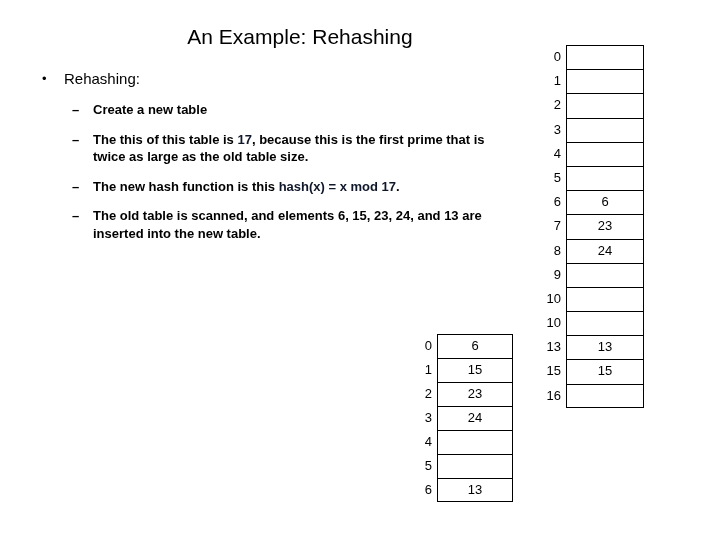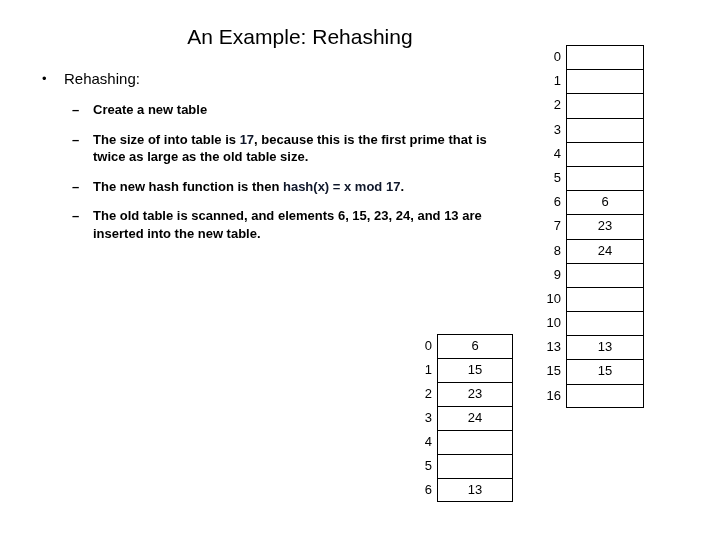--- a/index.html
+++ b/index.html
@@ -165,25 +165,25 @@
       <span>Rehashing:</span>
     </div>
 
     <div class="sub-list" id="sub-list">
         <div class="bullet-l2">
           <span class="marker">–</span>
           <span class="txt"><span>Create a new table</span></span>
         </div>
         <div class="bullet-l2">
           <span class="marker">–</span>
-          <span class="txt"><span>The size of into table is </span><span class="hl">17</span><span>, because this is the first prime that is twice as large as the old table size.</span></span>
-        </div>
-        <div class="bullet-l2">
-          <span class="marker">–</span>
-          <span class="txt"><span>The new hash function is then </span><span class="hl">hash(x) = x mod 17</span><span>.</span></span>
+          <span class="txt"><span>The this of this table is </span><span class="hl">17</span><span>, because this is the first prime that is twice as large as the old table size.</span></span>
+        </div>
+        <div class="bullet-l2">
+          <span class="marker">–</span>
+          <span class="txt"><span>The new hash function is this </span><span class="hl">hash(x) = x mod 17</span><span>.</span></span>
         </div>
         <div class="bullet-l2">
           <span class="marker">–</span>
           <span class="txt"><span>The old table is scanned, and elements 6, 15, 23, 24, and 13 are inserted into the new table.</span></span>
         </div>
       </div>
 
   </div>
 
   <div class="htable" id="table-old">

